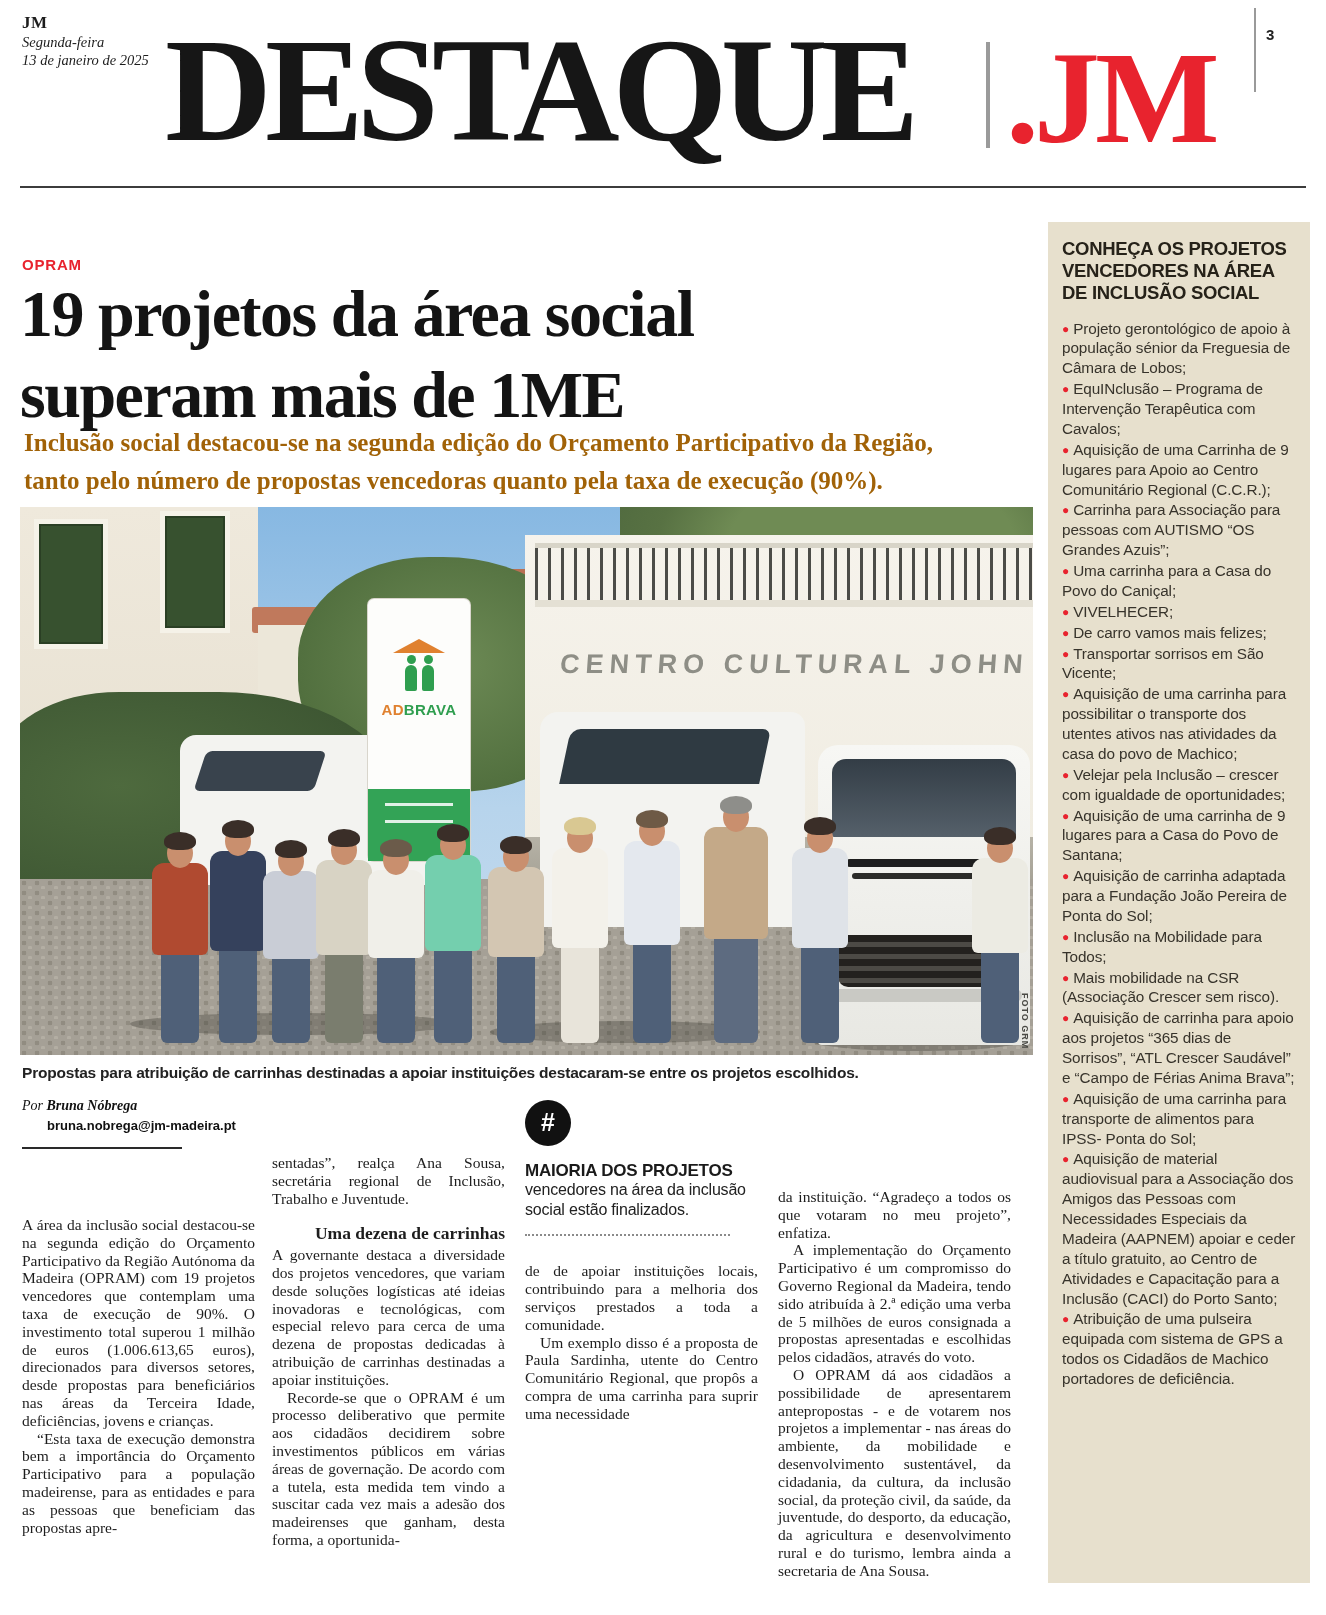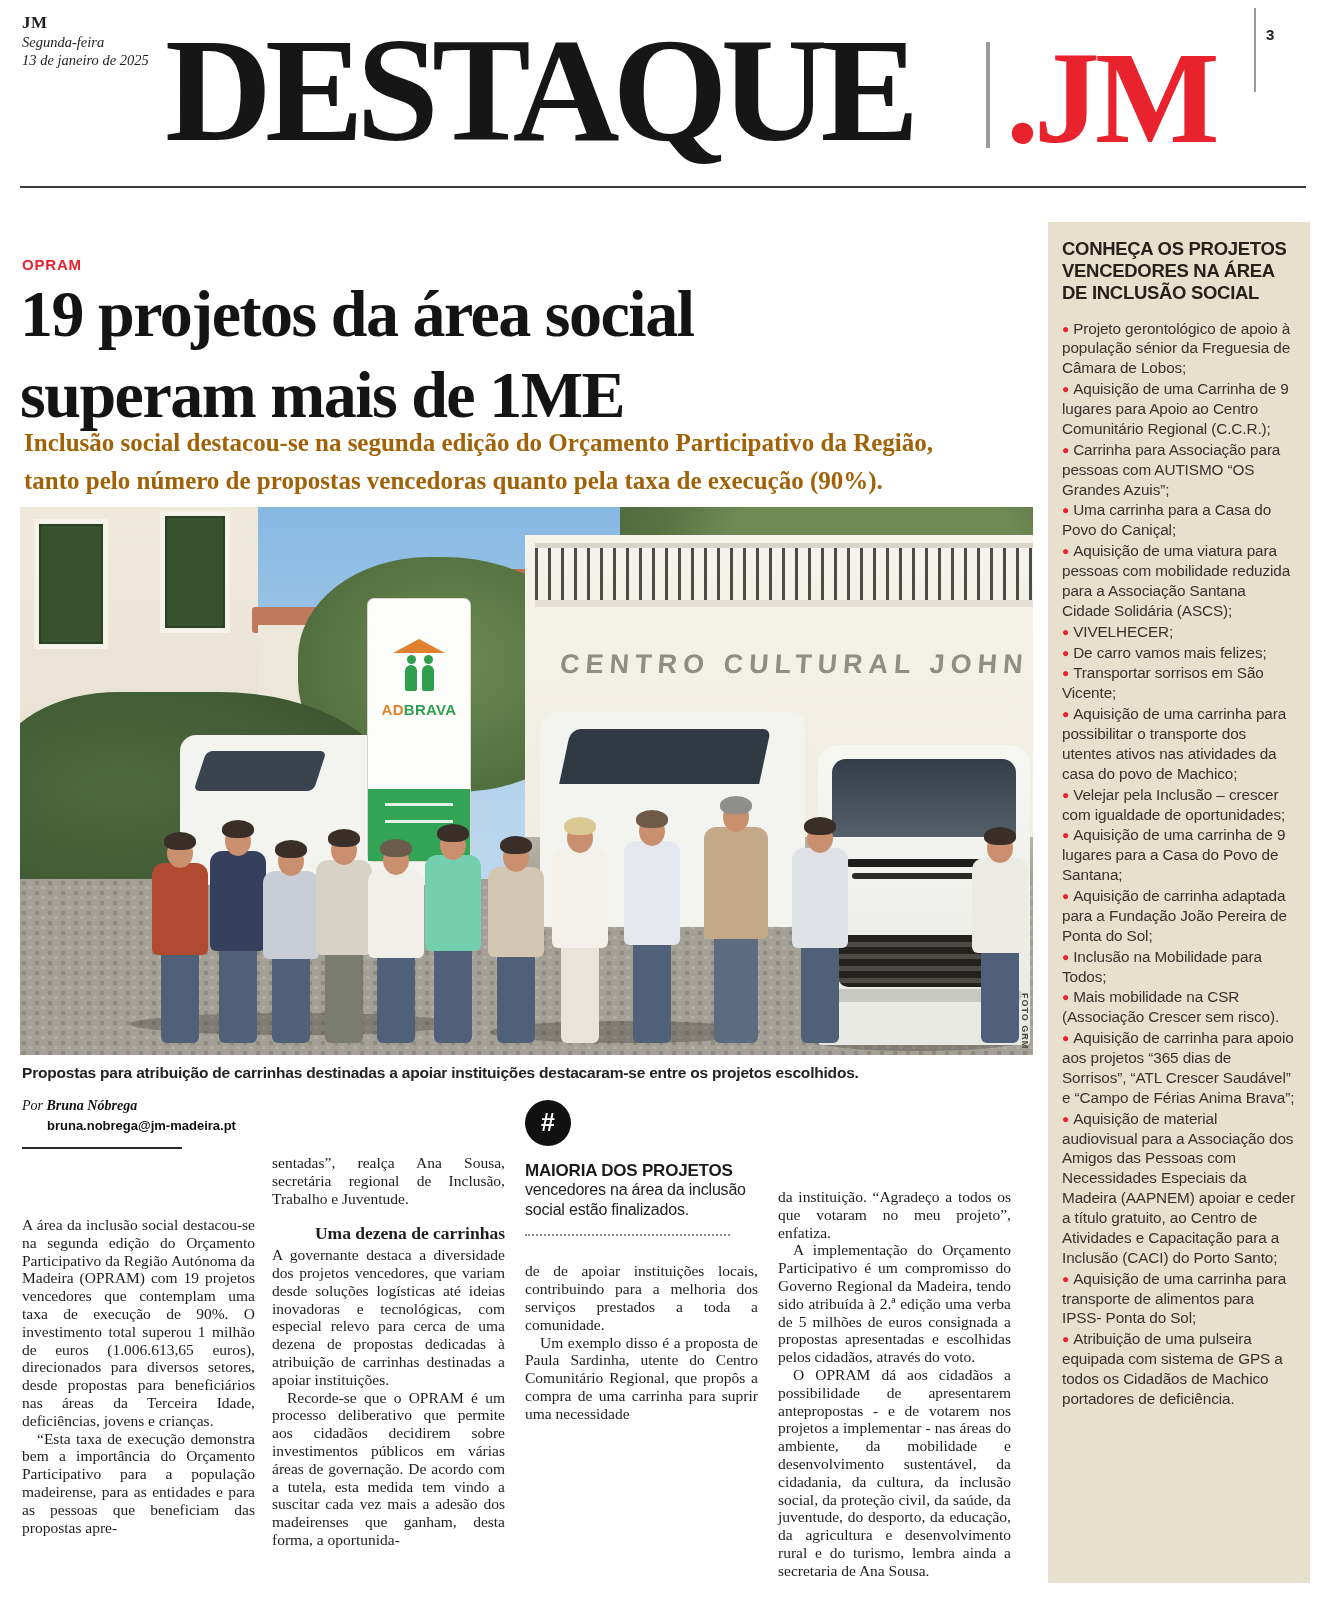--- a/index.html
+++ b/index.html
@@ -319,33 +319,33 @@
   </div>
 
   <aside class="sidebar">
     <h2>
       <span>CONHEÇA OS PROJETOS</span>
       <span>VENCEDORES NA ÁREA</span>
       <span>DE INCLUSÃO SOCIAL</span>
     </h2>
     <ul>
       <li><span class="dot">●</span><span>Projeto gerontológico de apoio à população sénior da Freguesia de Câmara de Lobos;</span></li>
+      <li><span class="dot">●</span><span>EquINclusão – Programa de Intervenção Terapêutica com Cavalos;</span></li>
       <li><span class="dot">●</span><span>Aquisição de uma Carrinha de 9 lugares para Apoio ao Centro Comunitário Regional (C.C.R.);</span></li>
       <li><span class="dot">●</span><span>Carrinha para Associação para pessoas com AUTISMO “OS Grandes Azuis”;</span></li>
       <li><span class="dot">●</span><span>Uma carrinha para a Casa do Povo do Caniçal;</span></li>
-      <li><span class="dot">●</span><span>Aquisição de uma viatura para pessoas com mobilidade reduzida para a Associação Santana Cidade Solidária (ASCS);</span></li>
       <li><span class="dot">●</span><span>VIVELHECER;</span></li>
       <li><span class="dot">●</span><span>De carro vamos mais felizes;</span></li>
       <li><span class="dot">●</span><span>Transportar sorrisos em São Vicente;</span></li>
       <li><span class="dot">●</span><span>Aquisição de uma carrinha para possibilitar o transporte dos utentes ativos nas atividades da casa do povo de Machico;</span></li>
       <li><span class="dot">●</span><span>Velejar pela Inclusão – crescer com igualdade de oportunidades;</span></li>
       <li><span class="dot">●</span><span>Aquisição de uma carrinha de 9 lugares para a Casa do Povo de Santana;</span></li>
       <li><span class="dot">●</span><span>Aquisição de carrinha adaptada para a Fundação João Pereira de Ponta do Sol;</span></li>
       <li><span class="dot">●</span><span>Inclusão na Mobilidade para Todos;</span></li>
       <li><span class="dot">●</span><span>Mais mobilidade na CSR (Associação Crescer sem risco).</span></li>
       <li><span class="dot">●</span><span>Aquisição de carrinha para apoio aos projetos “365 dias de Sorrisos”, “ATL Crescer Saudável” e “Campo de Férias Anima Brava”;</span></li>
+      <li><span class="dot">●</span><span>Aquisição de uma carrinha para transporte de alimentos para IPSS- Ponta do Sol;</span></li>
       <li><span class="dot">●</span><span>Aquisição de material audiovisual para a Associação dos Amigos das Pessoas com Necessidades Especiais da Madeira (AAPNEM) apoiar e ceder a título gratuito, ao Centro de Atividades e Capacitação para a Inclusão (CACI) do Porto Santo;</span></li>
-      <li><span class="dot">●</span><span>Aquisição de uma carrinha para transporte de alimentos para IPSS- Ponta do Sol;</span></li>
       <li><span class="dot">●</span><span>Atribuição de uma pulseira equipada com sistema de GPS a todos os Cidadãos de Machico portadores de deficiência.</span></li>
     </ul>
   </aside>
 
 </div>
 
 </body></html>

